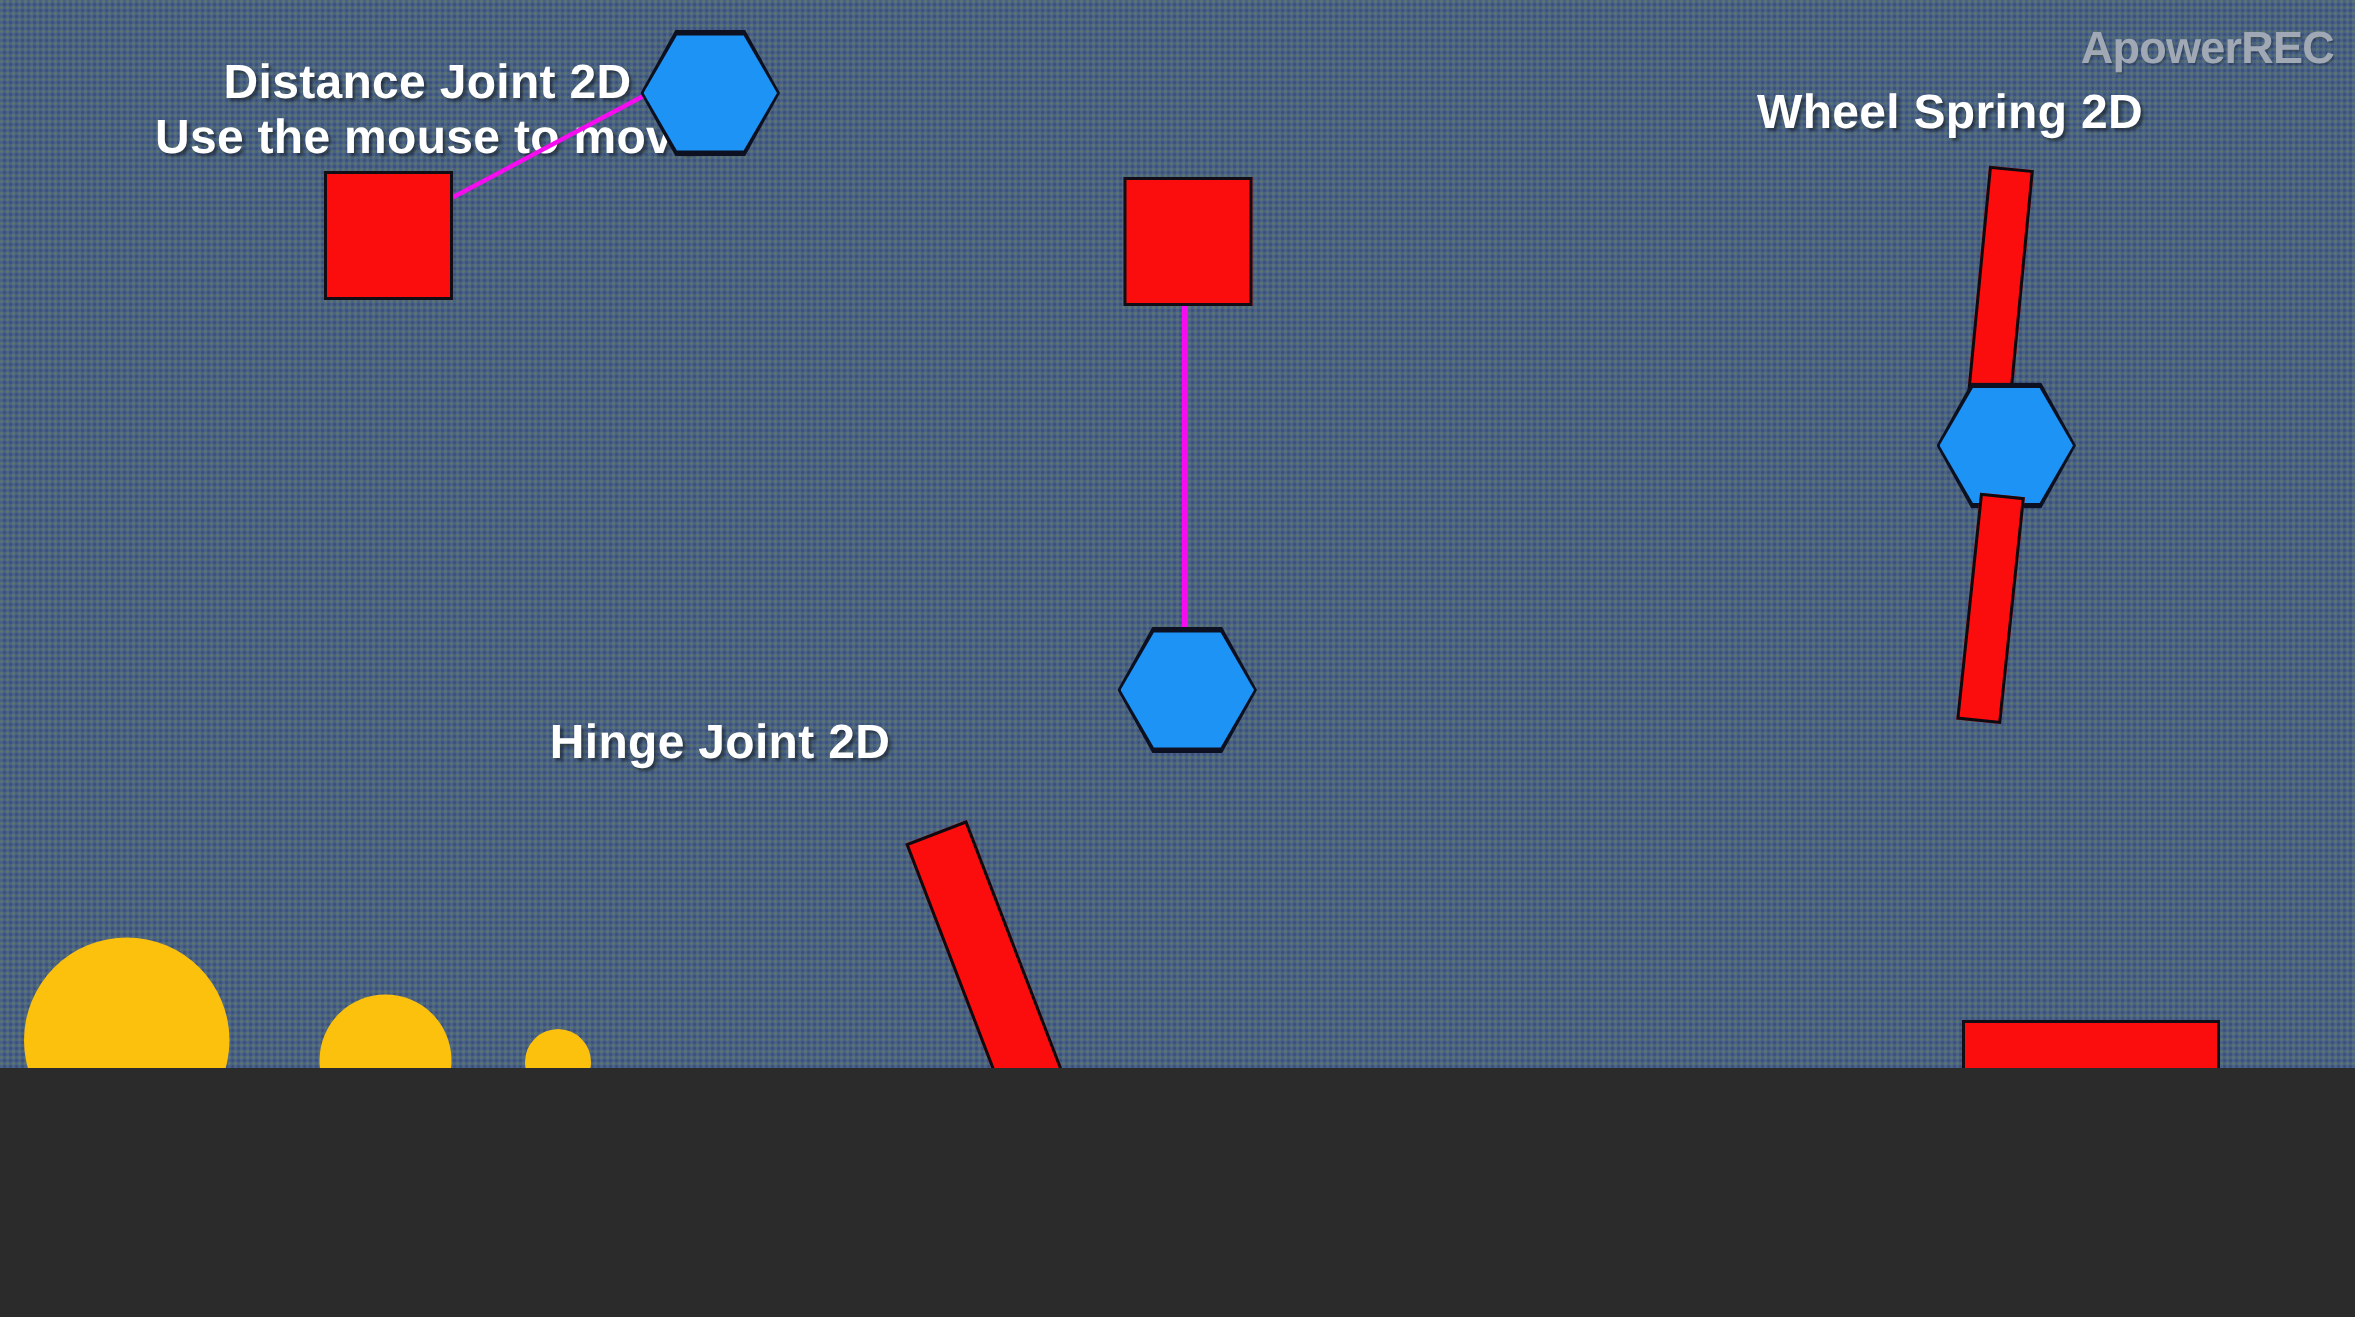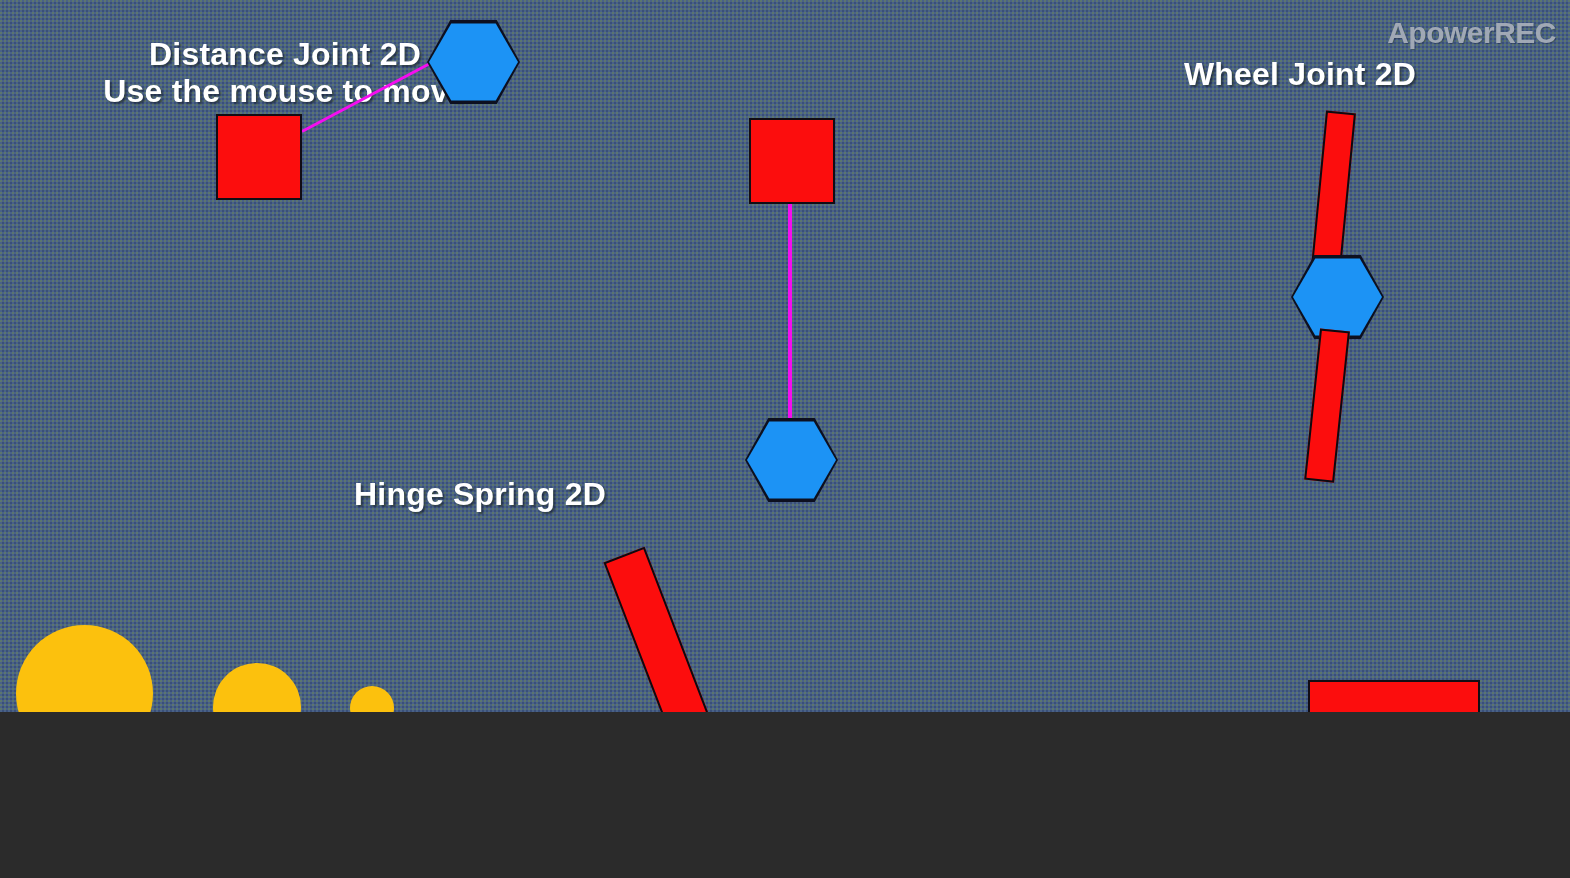--- a/index.html
+++ b/index.html
@@ -109,31 +109,31 @@
   <div class="hex" style="left:429px; top:22px; width:89px; height:80px;"></div>
 
 
   <div class="rope" style="left:790px; top:200px; width:228px; height:4px; transform: rotate(90deg); transform-origin: 0 50%;"></div>
 
   <div class="box" style="left:749px; top:118px; width:86px; height:86px;"></div>
 
   <div class="hex-outline" style="left:745px; top:418px; width:93px; height:84px;"></div>
   <div class="hex" style="left:747px; top:420px; width:89px; height:80px;"></div>
 
-  <div class="label" style="left:1100px; top:55px; width:400px;">Wheel Joint 2D</div>
+  <div class="label" style="left:1100px; top:55px; width:400px;">Wheel Spring 2D</div>
 
   <div class="bar" style="left:1326px; top:112px; width:30px; height:200px; transform: rotate(5.5deg); transform-origin: 50% 0%;"></div>
 
   <div class="hex-outline" style="left:1291px; top:255px; width:93px; height:84px;"></div>
   <div class="hex" style="left:1293px; top:257px; width:89px; height:80px;"></div>
 
   <div class="bar" style="left:1320px; top:330px; width:30px; height:152px; transform: rotate(6deg); transform-origin: 50% 0%;"></div>
 
 
-  <div class="label" style="left:300px; top:475px; width:360px;">Hinge Spring 2D</div>
+  <div class="label" style="left:300px; top:475px; width:360px;">Hinge Joint 2D</div>
 
   <div class="bar" style="left:654px; top:545px; width:44px; height:290px; transform: rotate(-21deg); transform-origin: 50% 50%;"></div>
 
   <div class="ball" style="left:16px; top:625px; width:137px; height:137px;"></div>
   <div class="ball" style="left:213px; top:663px; width:88px; height:88px;"></div>
   <div class="ball" style="left:350px; top:686px; width:44px; height:44px;"></div>
 
   <div class="platform" style="left:-6px; top:763px; width:480px; height:55px;"></div>
 
   <div class="rope" style="left:1040px; top:769px; width:270px; transform: rotate(0deg);"></div>

